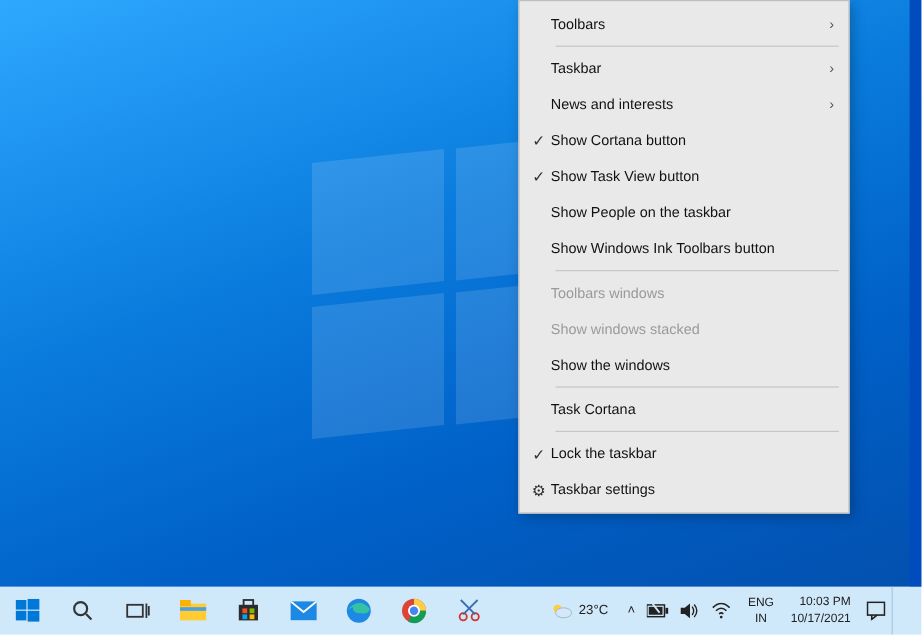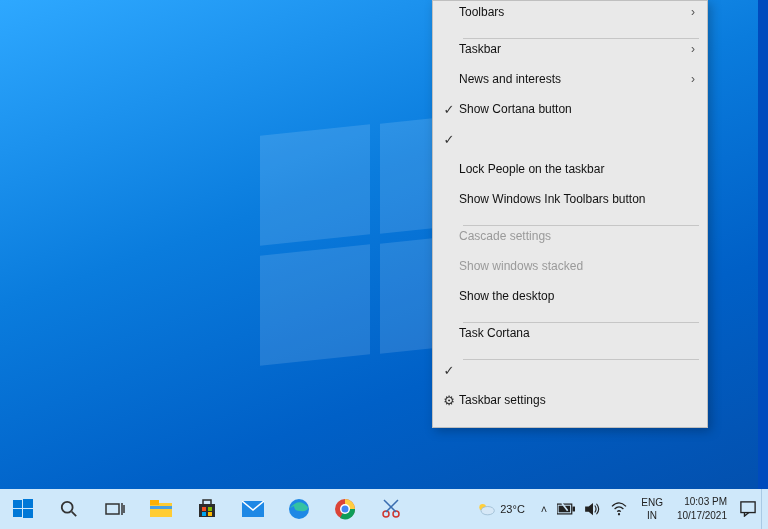--- a/index.html
+++ b/index.html
@@ -48,21 +48,21 @@
     background: #e9e9e9;
     border: 1px solid #bfbfbf;
     box-shadow: 3px 3px 10px rgba(0,0,0,0.25);
     font-size: 12px;
     color: #111;
     padding: 4px 0;
     box-sizing: border-box;
   }
   .context-menu .item {
     display: flex;
-    align-items: flex-start;
+    align-items: center;
     height: 30px;
     padding: 0 12px 0 6px;
     cursor: default;
   }
   .context-menu .item .lead {
     width: 20px;
     display: flex;
     justify-content: center;
     color: #333;
     font-size: 13px;
@@ -107,21 +107,21 @@
     align-items: center;
     justify-content: center;
   }
   .tb-item svg { display:block; }
 
   .tb-right {
     margin-left: auto;
     display: flex;
     align-items: center;
     height: 100%;
-    padding-right: 0;
+    padding-right: 18px;
   }
   .weather {
     display: flex;
     align-items: center;
     gap: 4px;
     padding: 0 8px;
     height: 100%;
   }
   .tray {
     display: flex;
@@ -180,50 +180,52 @@
       <span class="lead"></span>
       <span class="label">News and interests</span>
       <span class="tail">›</span>
     </div>
     <div class="item">
       <span class="lead">✓</span>
       <span class="label">Show Cortana button</span>
     </div>
     <div class="item">
       <span class="lead">✓</span>
-    </div>
-    <div class="item">
-      <span class="lead"></span>
-      <span class="label">Lock People on the taskbar</span>
+      <span class="label">Show Task View button</span>
+    </div>
+    <div class="item">
+      <span class="lead"></span>
+      <span class="label">Show People on the taskbar</span>
     </div>
     <div class="item">
       <span class="lead"></span>
       <span class="label">Show Windows Ink Toolbars button</span>
     </div>
     <div class="sep"></div>
     <div class="item disabled">
       <span class="lead"></span>
-      <span class="label">Cascade settings</span>
+      <span class="label">Toolbars windows</span>
     </div>
     <div class="item disabled">
       <span class="lead"></span>
       <span class="label">Show windows stacked</span>
     </div>
     <div class="item">
       <span class="lead"></span>
-      <span class="label">Show the desktop</span>
+      <span class="label">Show the windows</span>
     </div>
     <div class="sep"></div>
     <div class="item">
       <span class="lead"></span>
       <span class="label">Task Cortana</span>
     </div>
     <div class="sep"></div>
     <div class="item">
       <span class="lead">✓</span>
+      <span class="label">Lock the taskbar</span>
     </div>
     <div class="item">
       <span class="lead">⚙</span>
       <span class="label">Taskbar settings</span>
     </div>
   </div>
 </div>
 
 <div class="taskbar">
   <div class="tb-left">

